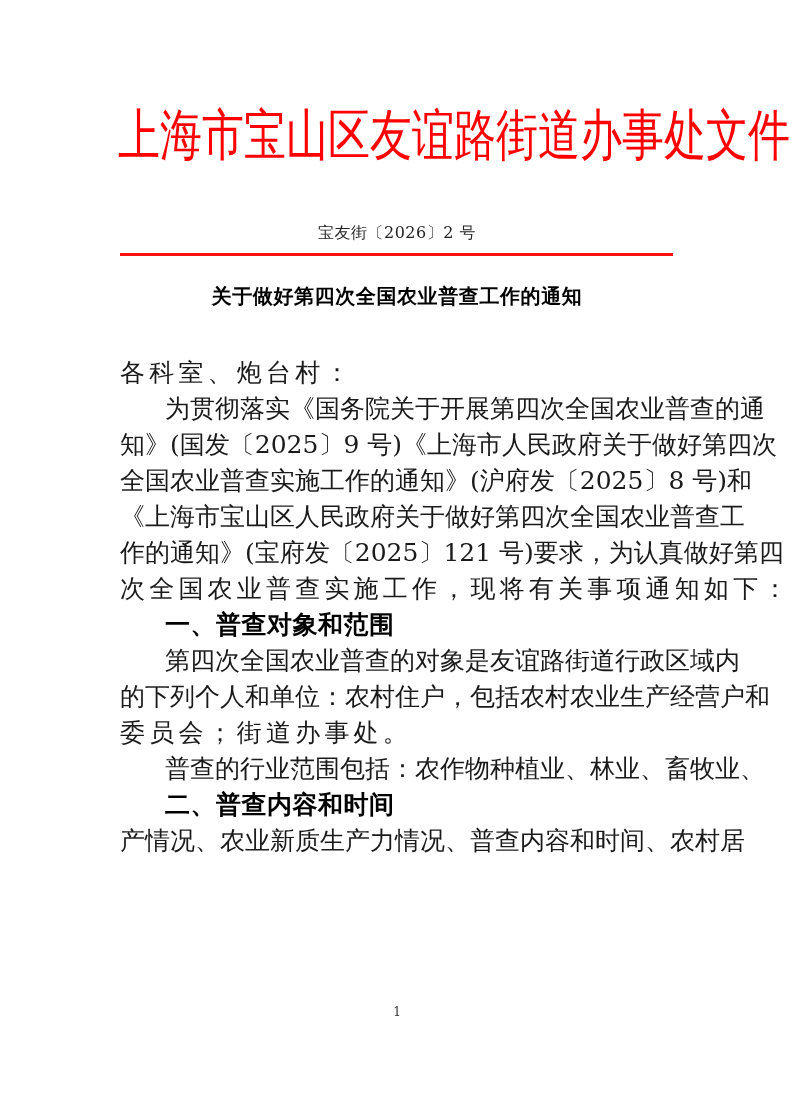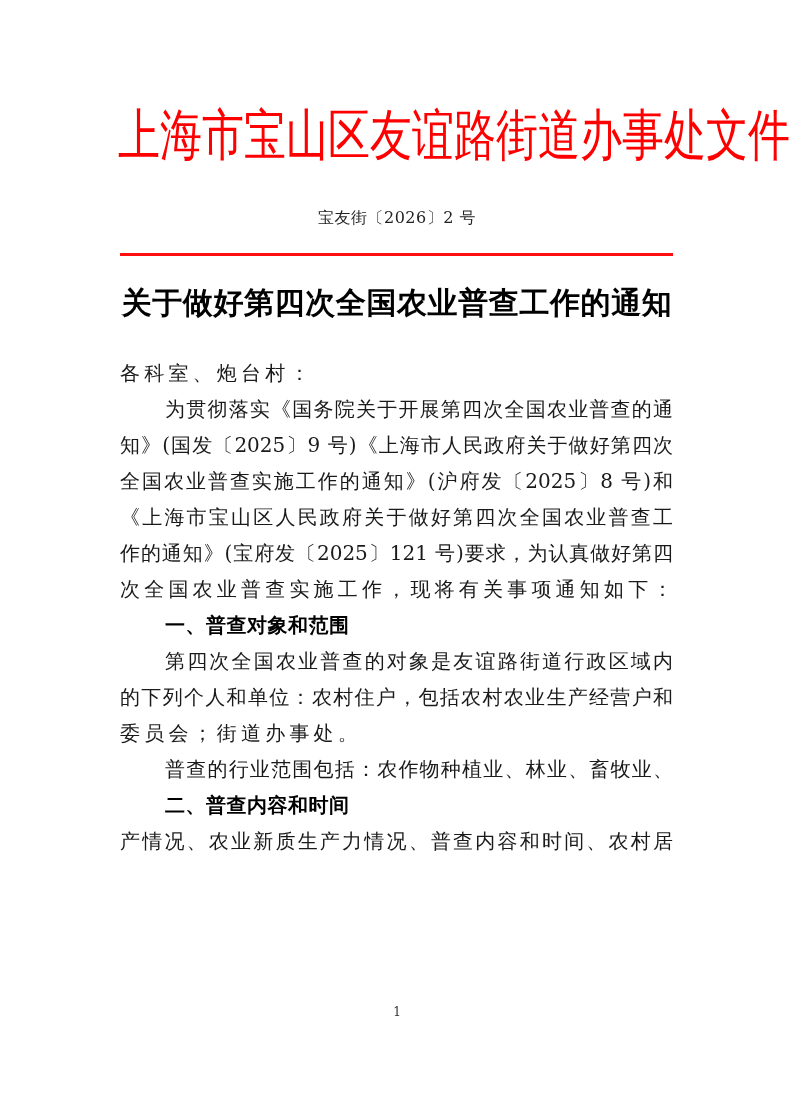--- a/index.html
+++ b/index.html
@@ -37,21 +37,21 @@
   }
   .masthead span {
     display: inline-block;
     transform: scaleY(1.32);
     transform-origin: center;
   }
   .doc-number {
     position: absolute;
     left: 0;
     width: 794px;
-    top: 208px;
+    top: 223px;
     text-align: center;
     font-size: 16px;
     color: #222222;
     letter-spacing: 0.5px;
   }
   .red-rule {
     position: absolute;
     left: 120px;
     width: 553px;
     top: 253px;
@@ -59,34 +59,34 @@
     background: #ff0f0f;
   }
   .doc-title {
     position: absolute;
     left: 0;
     width: 794px;
     top: 283px;
     text-align: center;
     font-family: "DejaVu Serif", "Liberation Serif", serif;
     font-weight: bold;
-    font-size: 30px;
+    font-size: 20px;
     color: #000000;
     letter-spacing: 0.6px;
   }
   .body-text {
     position: absolute;
     left: 120px;
     width: 553px;
     top: 355px;
   }
   .line {
     height: 36px;
     line-height: 36px;
-    font-size: 20px;
+    font-size: 25px;
     white-space: nowrap;
     text-align: justify;
     text-align-last: justify;
     color: #1a1a1a;
   }
   .line.last {
     text-align-last: left;
     letter-spacing: 4.2px;
   }
   .line.indent {

